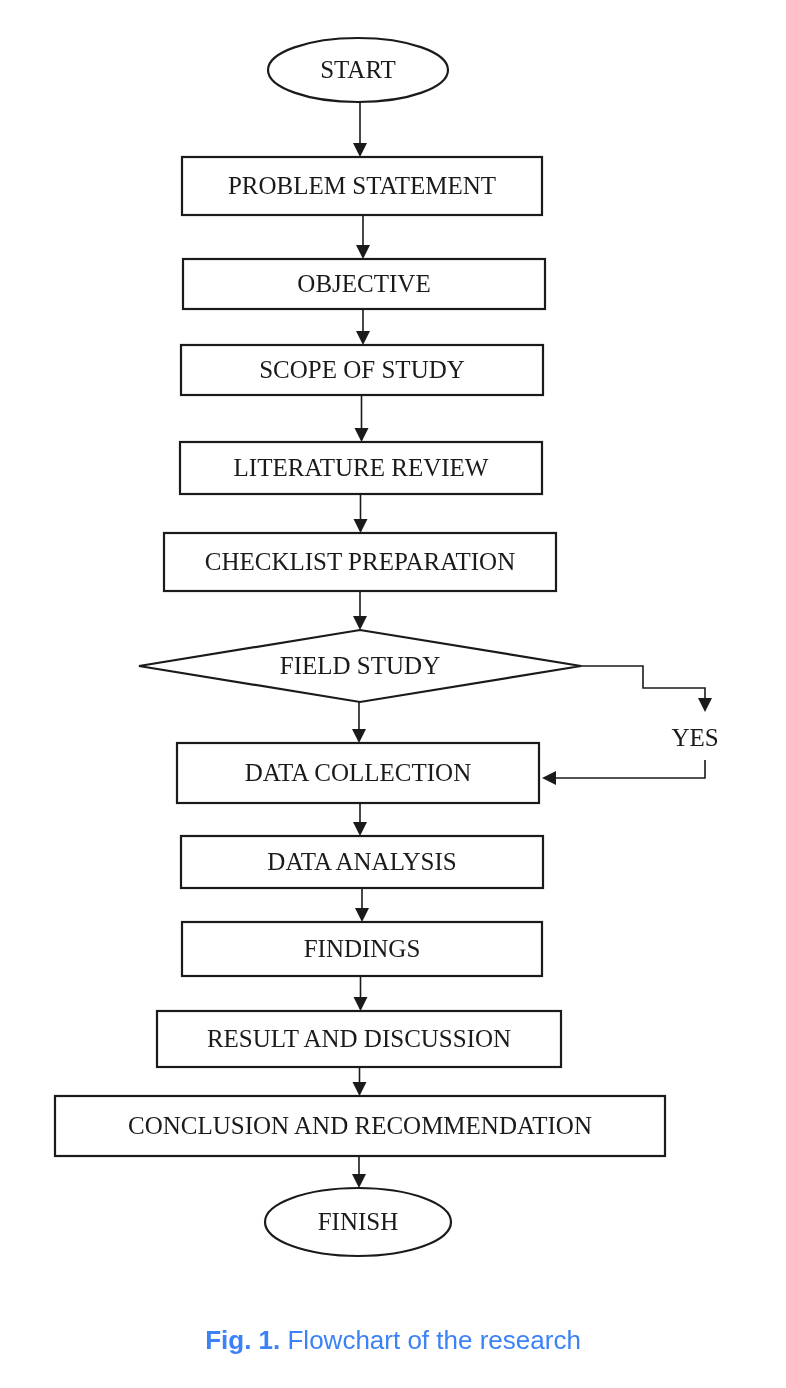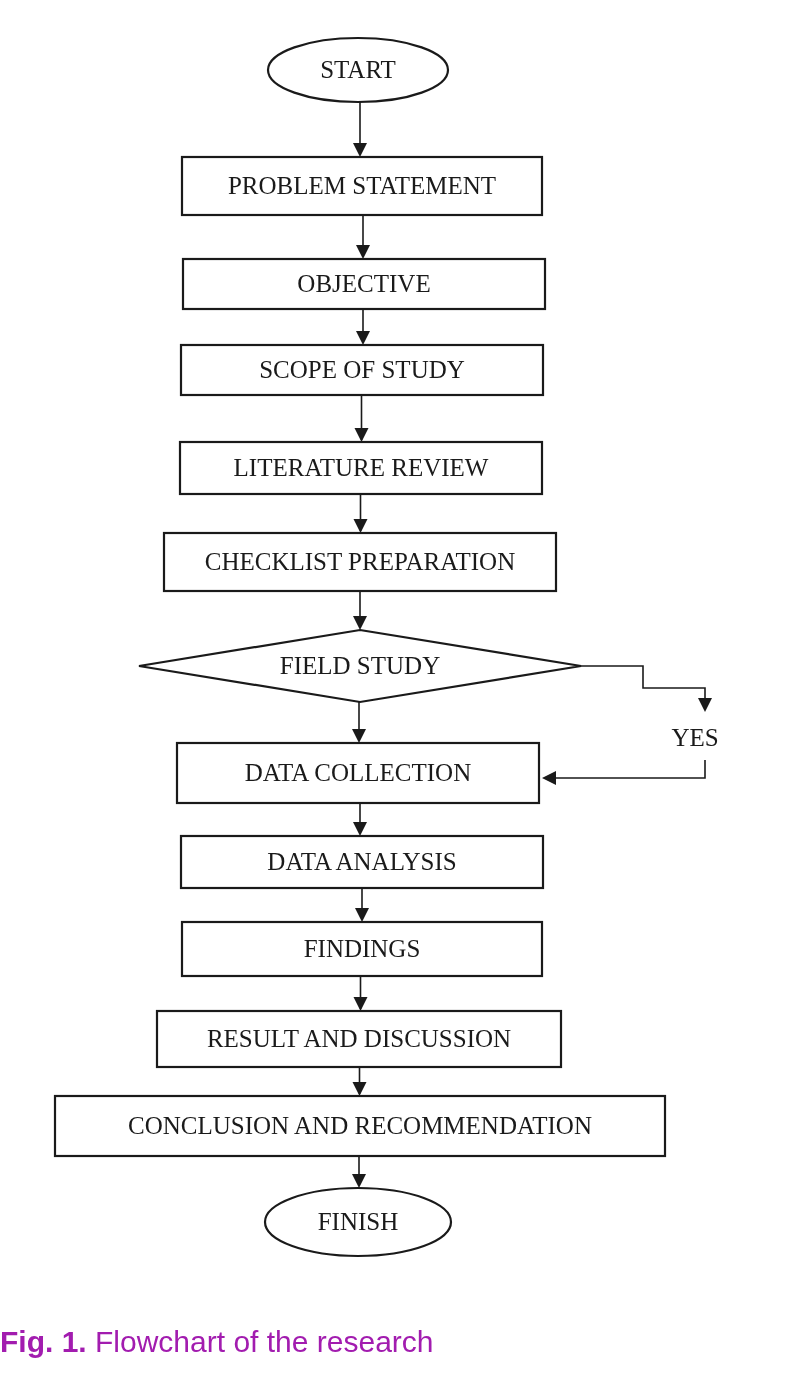--- a/index.html
+++ b/index.html
@@ -2,22 +2,22 @@
 <html><head>
   <meta charset="utf-8">
   <style>
     html, body { margin: 0; padding: 0; background: #ffffff; }
     body { width: 786px; height: 1388px; position: relative; overflow: hidden; }
     svg#flow { position: absolute; left: 0; top: 0; }
     .node-text { font-family: "Liberation Serif", serif; font-size: 25px; fill: #1a1a1a; }
     .shape { fill: #ffffff; stroke: #1a1a1a; stroke-width: 2.2; }
     .line { stroke: #1a1a1a; stroke-width: 1.6; fill: none; }
     .arrowhead { fill: #1a1a1a; }
-    #caption { position: absolute; left: 0; width: 786px; top: 1325px; 
-      font-family: "Liberation Sans", sans-serif; font-size: 30px; color: #a21caf; }
+    #caption { position: absolute; left: 0; width: 786px; top: 1325px; text-align: center;
+      font-family: "Liberation Sans", sans-serif; font-size: 26px; color: #3b82f6; }
     #caption b { font-weight: bold; }
   </style>
 </head>
 <body>
 
 <svg id="flow" width="786" height="1300" xmlns="http://www.w3.org/2000/svg">
   <g id="edges-layer">
       <g>
         <line x1="360" y1="102" x2="360" y2="155" class="line"></line>
         <polygon points="353,143 367,143 360,157" class="arrowhead"></polygon>

